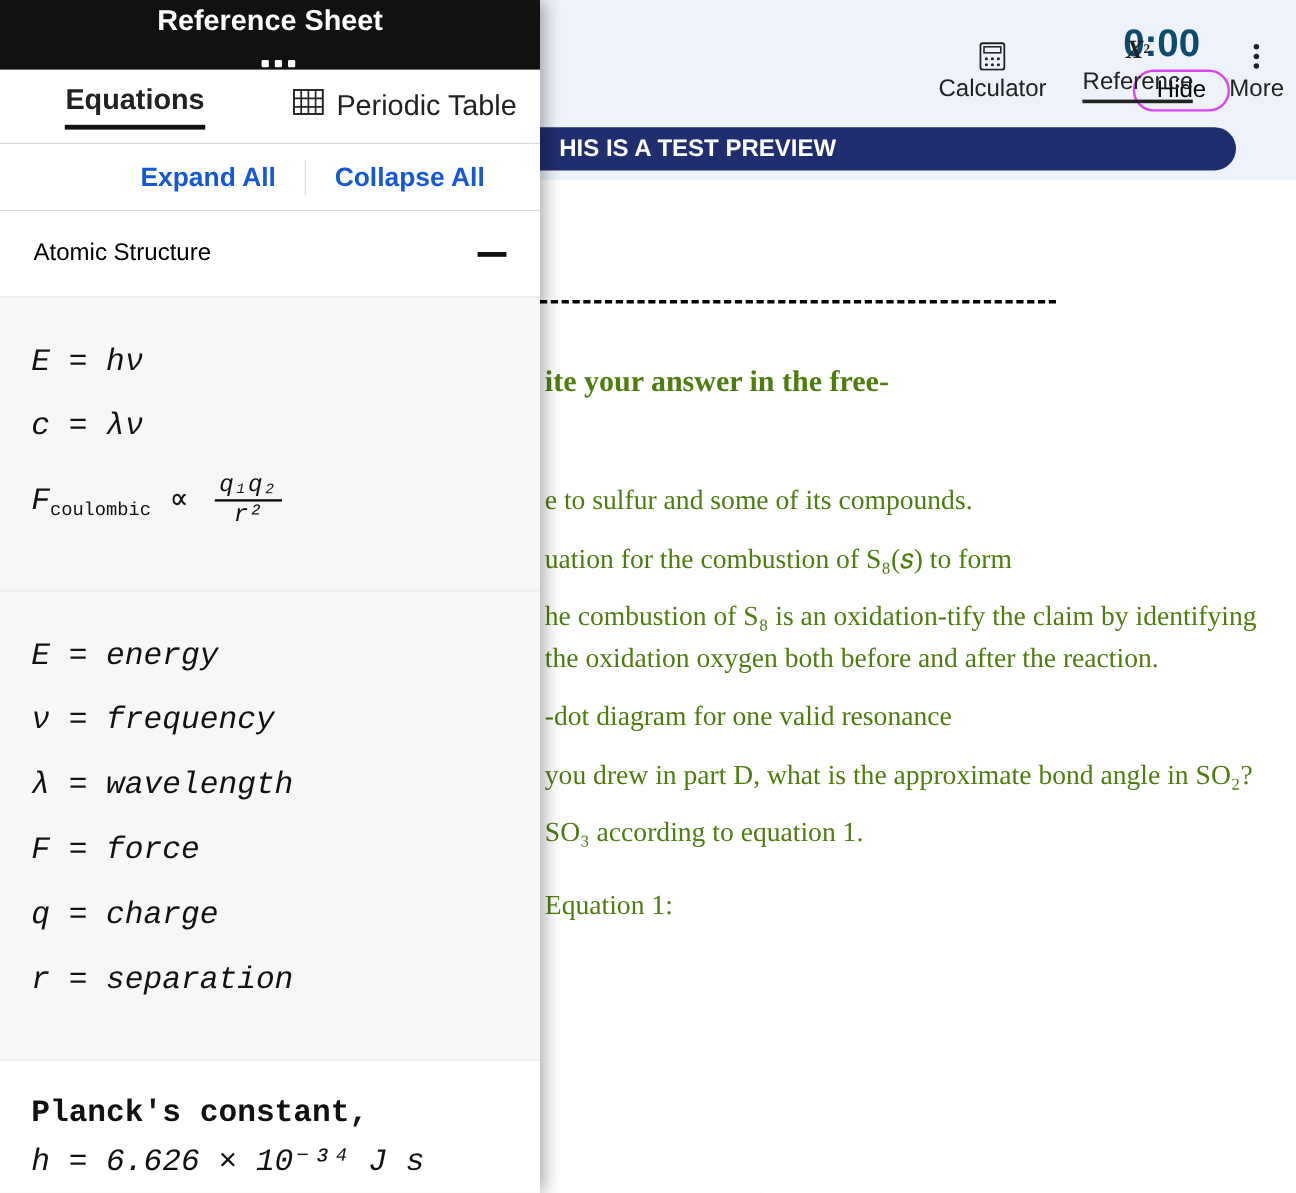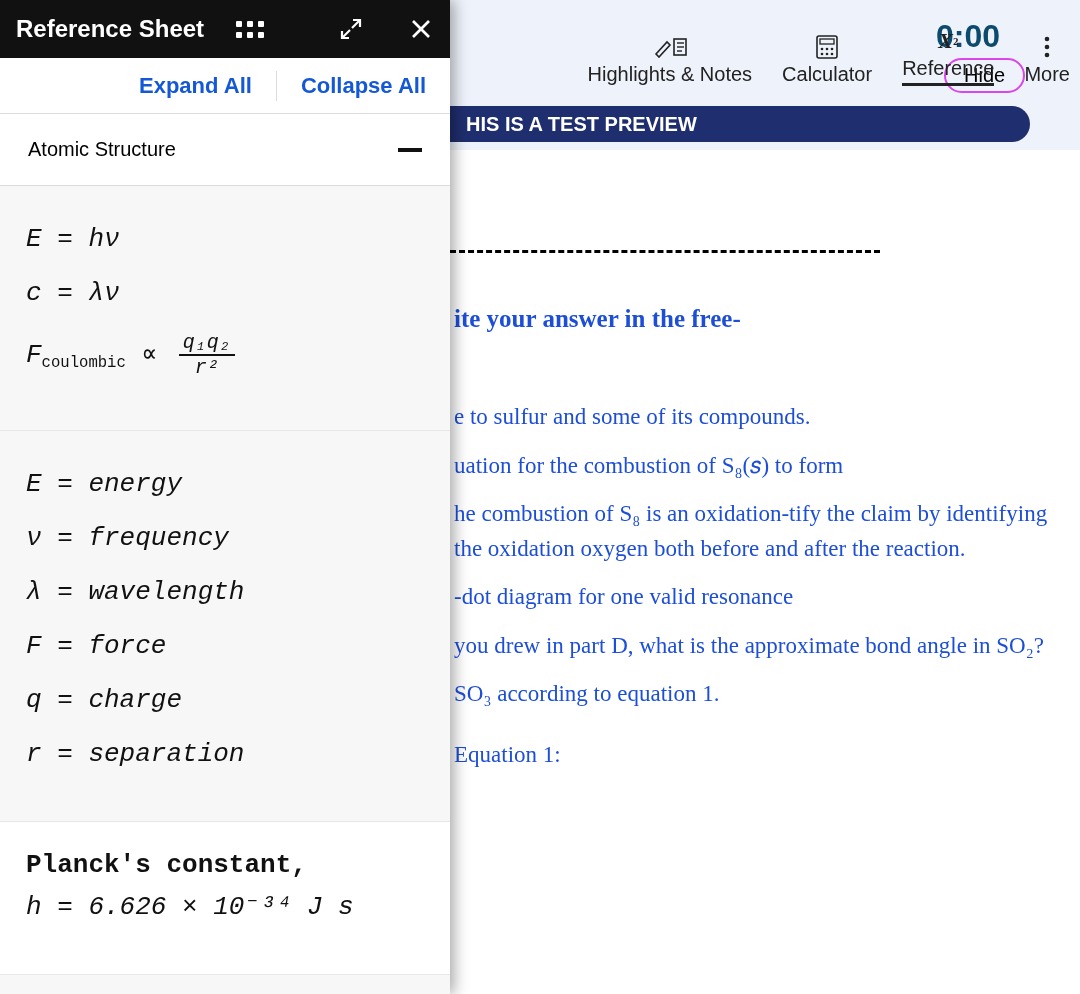--- a/index.html
+++ b/index.html
@@ -9,46 +9,46 @@
   .statusbar { position: absolute; top: 4px; right: 14px; font-size: 18px; font-weight: 600; color: #111; display: flex; align-items: center; gap: 6px; }
   .statusbar .batt { display:inline-flex; align-items:center; }
   .topbar { position: absolute; top: 0; left: 450px; right: 0; height: 100px; background: #eef2fa; }
   .timer { position: absolute; left: 486px; top: 18px; font-size: 32px; font-weight: 700; color: #0c4a6e; }
   .hide-btn { position: absolute; left: 494px; top: 58px; padding: 4px 18px; border: 2px solid #d946ef; border-radius: 20px; font-size: 20px; background: transparent; font-weight: 500; cursor: pointer; }
   .tbitems { position: absolute; top: 24px; right: 10px; display: flex; gap: 30px; align-items: flex-end; height: 62px; }
   .tbitem { display: flex; flex-direction: column; align-items: center; gap: 4px; font-size: 20px; color: #222; cursor: pointer; }
   .tbitem .ic { height: 24px; display:flex; align-items:center; justify-content:center; }
   .tbitem.active { border-bottom: 3px solid #222; padding-bottom: 3px; }
   .banner { position: absolute; top: 106px; left: 450px; right: 50px; height: 36px; background: #1f2e6e; color: #fff; font-size: 20px; font-weight: 700; display: flex; align-items: center; padding-left: 16px; border-top-right-radius: 18px; border-bottom-right-radius: 18px; }
-  .content { position: absolute; top: 150px; left: 450px; right: 0; bottom: 0; background: #fff; padding: 8px 10px 0 8px; font-family: Georgia, "Times New Roman", serif; color: #1d4ed8; }
+  .content { position: absolute; top: 150px; left: 450px; right: 0; bottom: 0; background: #fff; padding: 8px 10px 0 8px; font-family: Georgia, "Times New Roman", serif; color: #4d7c0f; }
   .content .shade { position:absolute; top:100px; left:0; right:200px; height:10px; border-top: 3px dashed #000; }
   .content .prompt { position:absolute; top:155px; left:4px; font-size: 25px; font-weight: 700; }
   .content .qbody { position:absolute; top:250px; left:4px; right:20px; font-size: 23px; line-height: 1.5; }
   .content .qbody p { margin-bottom: 14px; }
   .scrollbar { position:absolute; right:4px; top:150px; width:8px; height:820px; background:#f0f0f0; border-radius:4px; }
   .scrollthumb { position:absolute; right:4px; top:150px; width:8px; height:140px; background:#b4b4b4; border-radius:4px; }
   .watermark { position:absolute; top:420px; left:360px; right:-20px; height:260px; display:flex; flex-direction:column; align-items:center; justify-content:center; pointer-events:none; font-weight:700; color:#f8d6b8; opacity:.9; z-index:0; }
   .watermark .cn { font-size:120px; letter-spacing:20px; white-space:nowrap; }
   .watermark .en { font-size:54px; font-style:italic; letter-spacing:4px; margin-top:-10px; white-space:nowrap;}
   .wm-circle { position:absolute; top:350px; left:-80px; width:260px; height:260px; border-radius:50%; background:#fbe3cf; opacity:.6; pointer-events:none; }
   .wm-circle2 { position:absolute; top:410px; left:-30px; width:150px; height:150px; border-radius:50%; background:#fff; opacity:1; pointer-events:none; }
 
   
   .panel { position: absolute; top: 0; left: 0; width: 450px; height: 994px; background: #fff; box-shadow: 4px 0 14px rgba(0,0,0,.35); z-index: 50; display:flex; flex-direction:column; overflow:hidden; }
-  .panel-head { height: 58px; background: #111; color: #fff; display:flex; align-items:center; padding: 4px 16px; gap: 18px; }
+  .panel-head { height: 58px; background: #111; color: #fff; display:flex; align-items:center; padding: 4px 16px; gap: 18px; flex-direction: column; }
   .panel-title { font-size: 24px; font-weight: 700; flex: 0 0 auto; }
   .drag-dots { display:grid; grid-template-columns:repeat(3,6px); grid-template-rows:repeat(2,6px); gap:5px; margin-left:14px; }
   .drag-dots span { width:6px; height:6px; background:#fff; border-radius:1px; display:block; }
   .panel-head .spacer { flex:1; }
   .panel-head .icn { width:26px; height:26px; cursor:pointer; display:flex; align-items:center; justify-content:center; }
   .tabs { height: 62px; display:flex; align-items:center; border-bottom:1px solid #dcdcdc; }
   .tab { flex:1; display:flex; align-items:center; justify-content:center; gap:10px; font-size:24px; color:#222; cursor:pointer; height:100%; }
   .tab.active { font-weight:700; }
   .tab.active .tlabel { border-bottom:4px solid #111; padding-bottom:6px; }
-  .controls { height:56px; display:flex; align-items:center; justify-content:flex-end; border-bottom:1px solid #dcdcdc; gap:0; }
+  .controls { height:56px; display:flex; align-items:center; justify-content:flex-end; border-bottom:1px solid #dcdcdc; padding-right:22px; gap:0; }
   .controls .lnk { color:#1558d6; font-size:22px; font-weight:600; cursor:pointer; padding:0 24px; }
   .controls .sep { width:1px; height:30px; background:#dcdcdc; }
   .section-head { height:72px; display:flex; align-items:center; justify-content:space-between; padding:0 28px; font-size:20px; border-bottom:1px solid #dcdcdc; background:#fff; }
   .section-head .minus { width:24px; border-top:4px solid #111; cursor:pointer; }
   .section-body { flex:1; overflow:hidden; font-family: Liberation Mono, monospace; background:#f7f7f7; }
   .eqblock { padding: 28px 26px; border-bottom:1px solid #e7e7e7; background:#f7f7f7; font-size:26px; color:#111; position:relative; z-index:2;}
   .eqblock.white { background:#fff; }
   .eqblock .line { margin: 10px 0 24px; font-style:italic; }
   .frac { display:inline-flex; flex-direction:column; align-items:center; vertical-align:middle; font-size:20px; line-height:1.05; margin-left:6px; }
   .frac .num { border-bottom:2px solid #111; padding:0 4px 1px; }
@@ -73,32 +73,20 @@
         </svg>
     </span>
   </div>
 
   <div class="topbar">
     <div class="timer">0:00</div>
     <button class="hide-btn">Hide</button>
     <div class="tbitems">
       <div class="tbitem">
         <span class="ic">
-          <svg width="34" height="22">
-              <path d="M3 18 L14 6 L17 9 L6 21 Z" fill="none" stroke="#222" stroke-width="1.6"></path>
-              <rect x="21" y="3" width="12" height="16" fill="none" stroke="#222" stroke-width="1.6"></rect>
-              <line x1="24" y1="7" x2="31" y2="7" stroke="#222" stroke-width="1.4"></line>
-              <line x1="24" y1="11" x2="31" y2="11" stroke="#222" stroke-width="1.4"></line>
-              <line x1="24" y1="15" x2="29" y2="15" stroke="#222" stroke-width="1.4"></line>
-            </svg>
-        </span>
-        <span>Highlights &amp; Notes</span>
-      </div>
-      <div class="tbitem">
-        <span class="ic">
           <svg width="22" height="24">
               <rect x="1" y="1" width="20" height="22" rx="2" fill="none" stroke="#222" stroke-width="1.6"></rect>
               <rect x="4" y="4" width="14" height="5" fill="none" stroke="#222" stroke-width="1.3"></rect>
               <circle cx="6" cy="14" r="1.3" fill="#222"></circle>
               <circle cx="11" cy="14" r="1.3" fill="#222"></circle>
               <circle cx="16" cy="14" r="1.3" fill="#222"></circle>
               <circle cx="6" cy="19" r="1.3" fill="#222"></circle>
               <circle cx="11" cy="19" r="1.3" fill="#222"></circle>
               <circle cx="16" cy="19" r="1.3" fill="#222"></circle>
             </svg>
@@ -170,20 +158,38 @@
         </svg>
     </div>
     <div class="icn" style="margin-left:26px">
       <svg width="22" height="22" viewBox="0 0 22 22" stroke="#fff" stroke-width="2.6">
           <line x1="3" y1="3" x2="19" y2="19"></line>
           <line x1="19" y1="3" x2="3" y2="19"></line>
         </svg>
     </div>
   </div>
 
+  <div class="tabs">
+    <div class="tab active">
+      <span class="tlabel">Equations</span>
+    </div>
+    <div class="tab">
+      <span>
+        <svg width="26" height="22">
+            <rect x="1" y="1" width="24" height="20" fill="none" stroke="#222" stroke-width="1.6"></rect>
+            <line x1="1" y1="8" x2="25" y2="8" stroke="#222" stroke-width="1.4"></line>
+            <line x1="1" y1="15" x2="25" y2="15" stroke="#222" stroke-width="1.4"></line>
+            <line x1="7" y1="1" x2="7" y2="21" stroke="#222" stroke-width="1.4"></line>
+            <line x1="13" y1="1" x2="13" y2="21" stroke="#222" stroke-width="1.4"></line>
+            <line x1="19" y1="1" x2="19" y2="21" stroke="#222" stroke-width="1.4"></line>
+          </svg>
+      </span>
+      <span>Periodic Table</span>
+    </div>
+  </div>
 
   <div class="controls">
     <span class="lnk">Expand All</span>
     <span class="sep"></span>
     <span class="lnk">Collapse All</span>
   </div>
 
   <div class="section-head">
     <span>Atomic Structure</span>
     <span class="minus"></span>

